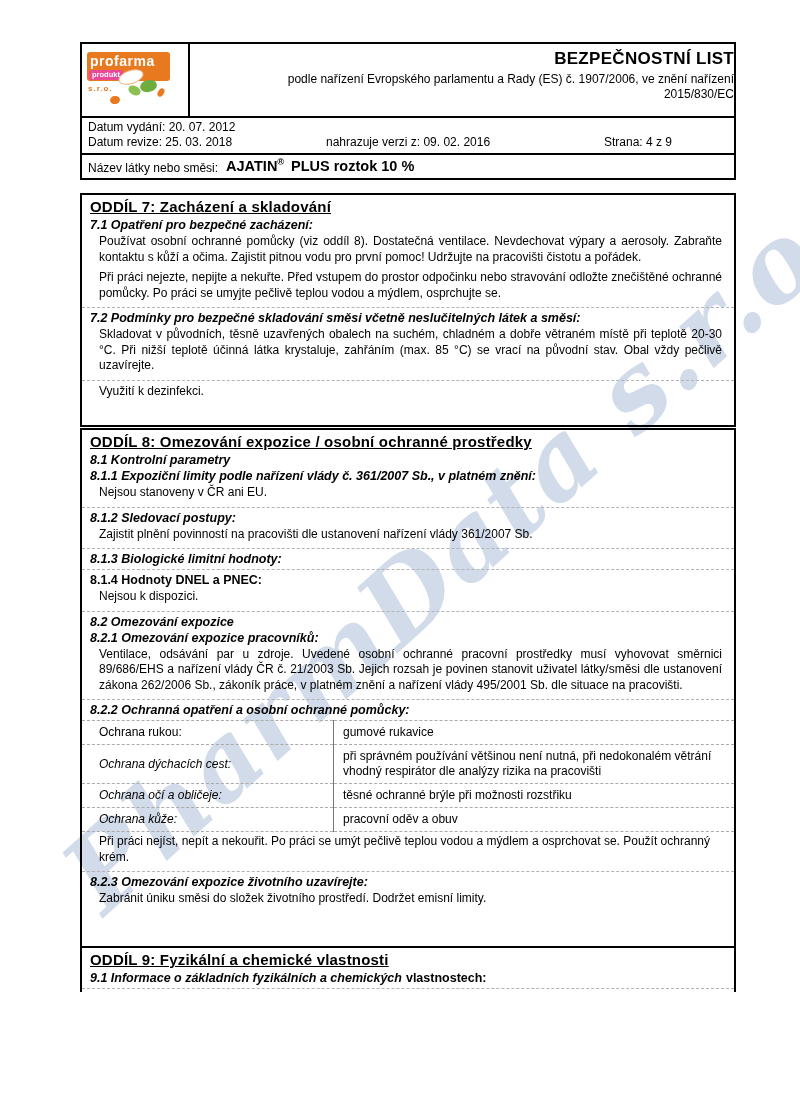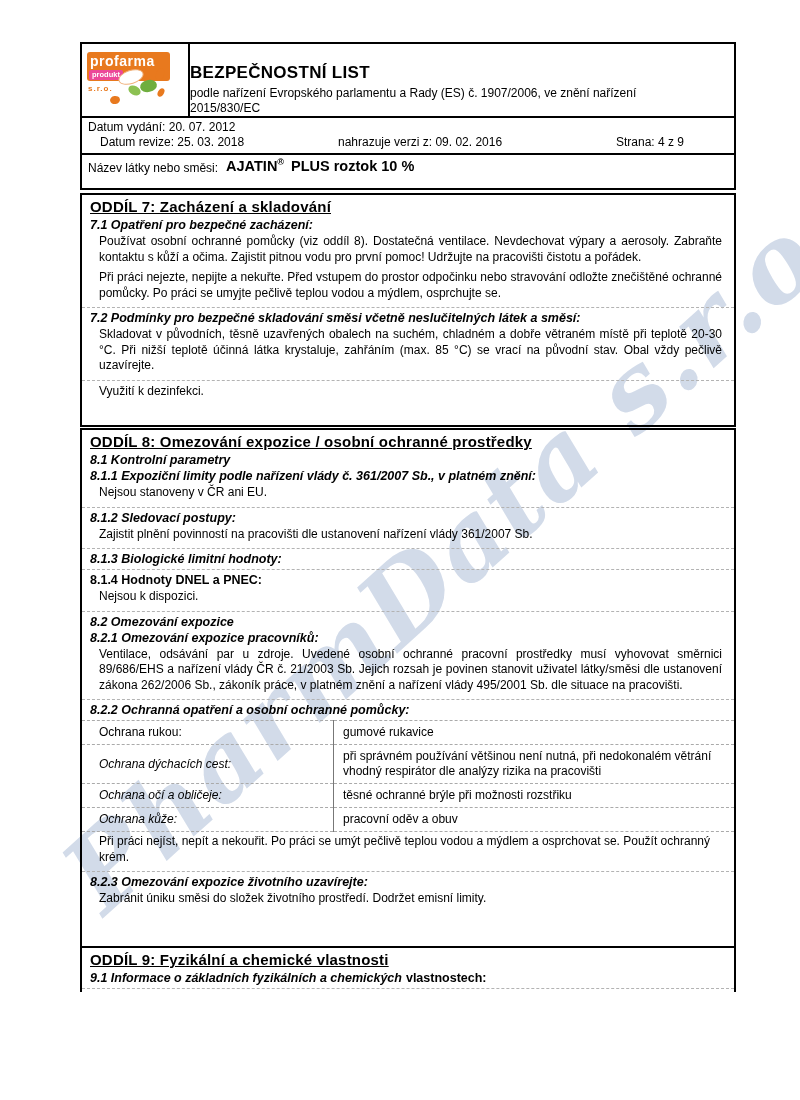--- a/index.html
+++ b/index.html
@@ -26,28 +26,28 @@
   }
   .content { position:relative; z-index:1; }
 
   
   .hdr {
     position:absolute; left:80px; top:42px; width:652px;
     border:2px solid #000;
   }
   .hdr-row1 { display:flex; height:72px; border-bottom:2px solid #000; }
   .hdr-logo { width:106px; border-right:2px solid #000; position:relative; flex:none; }
-  .hdr-titlecell { flex:1; text-align:left; padding-top:19px; }
+  .hdr-titlecell { flex:1; text-align:right; padding-top:5px; }
   .doc-title { font-size:17px; font-weight:bold; letter-spacing:.3px; }
   .doc-sub { font-size:12px; line-height:14.5px; margin-top:3px; }
   .hdr-row2 { border-bottom:2px solid #000; padding:2px 6px 3px; font-size:12px; line-height:14.5px; }
-  .hdr-row2 .line2 { position:relative; height:15px;margin-left:12px; }
+  .hdr-row2 .line2 { position:relative; height:15px; }
   .hdr-row2 .mid { position:absolute; left:238px; top:0; }
   .hdr-row2 .right { position:absolute; left:516px; top:0; }
-  .hdr-row3 { padding:3px 6px 14px; font-size:12px; }
+  .hdr-row3 { padding:3px 6px 4px; font-size:12px; }
   .prod { font-size:14.5px; font-weight:bold; margin-left:8px; }
   .prod sup { font-size:9px; vertical-align:super; }
   .prod-rest { font-size:14.5px; font-weight:bold; margin-left:7px; }
 
   
   .logo-box { position:absolute; left:5px; top:8px; width:83px; height:29px; background:#e8791e; border-radius:3px; }
   .logo-brand { position:absolute; left:8px; top:9px; color:#fff; font-weight:bold; font-size:14px; letter-spacing:.5px; }
   .logo-produkt { position:absolute; left:7px; top:26px; background:#ec4899; color:#fff; font-weight:bold; font-size:7.5px; padding:0 3px 1px; border-radius:2px; }
   .logo-sro { position:absolute; left:6px; top:40px; color:#e8791e; font-weight:bold; font-size:8px; letter-spacing:1px; }
   .bean { position:absolute; border-radius:50%; }

